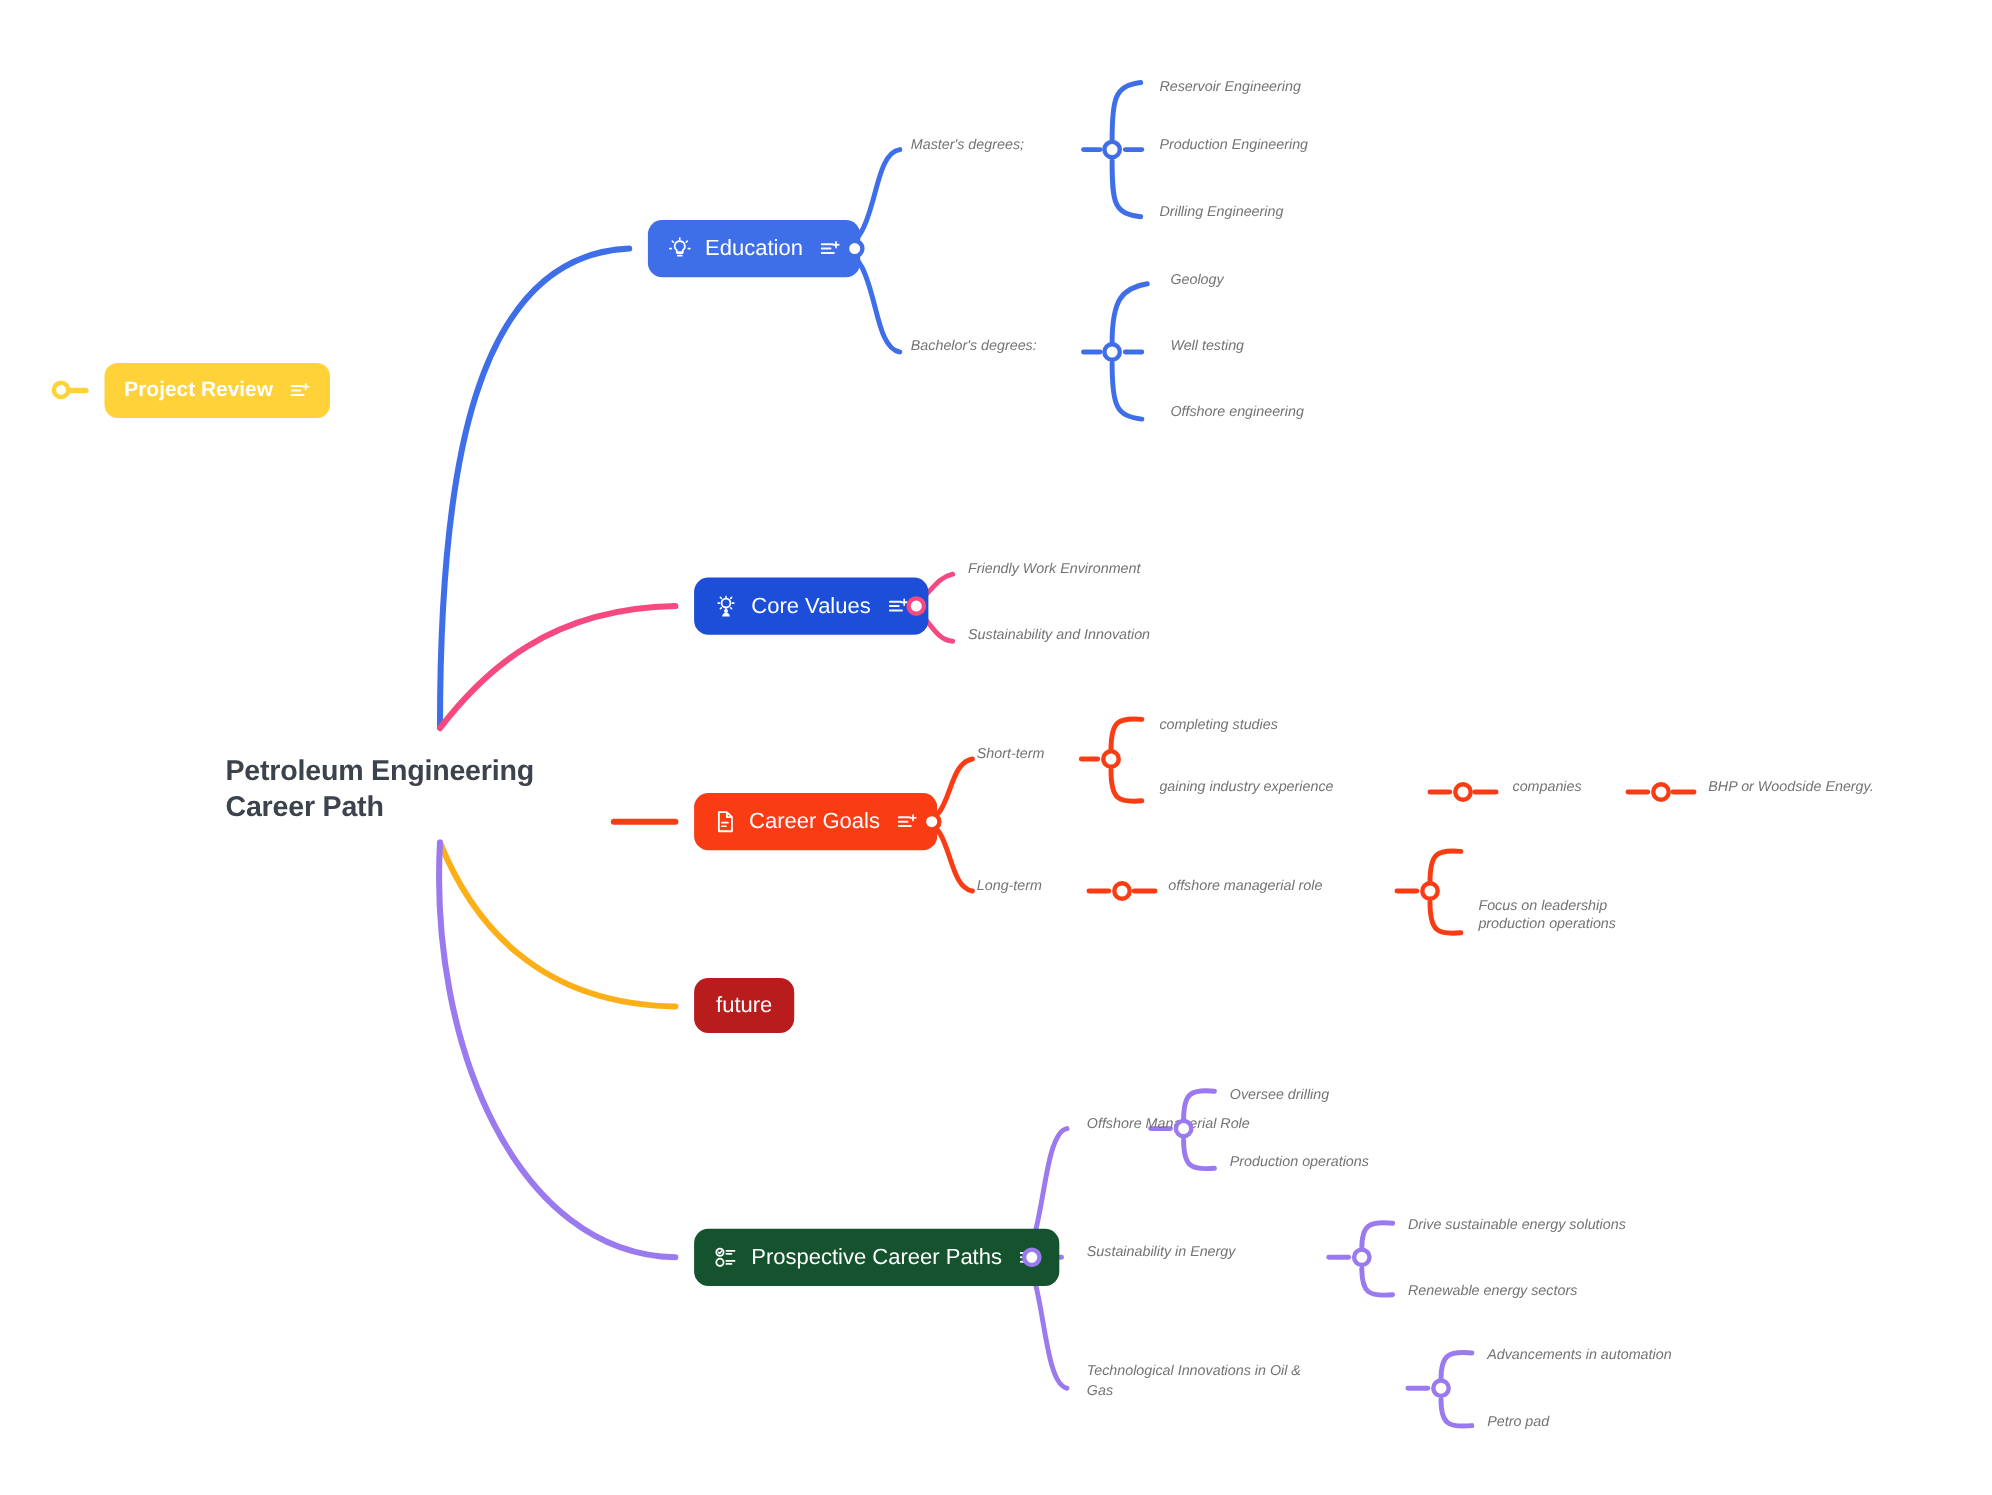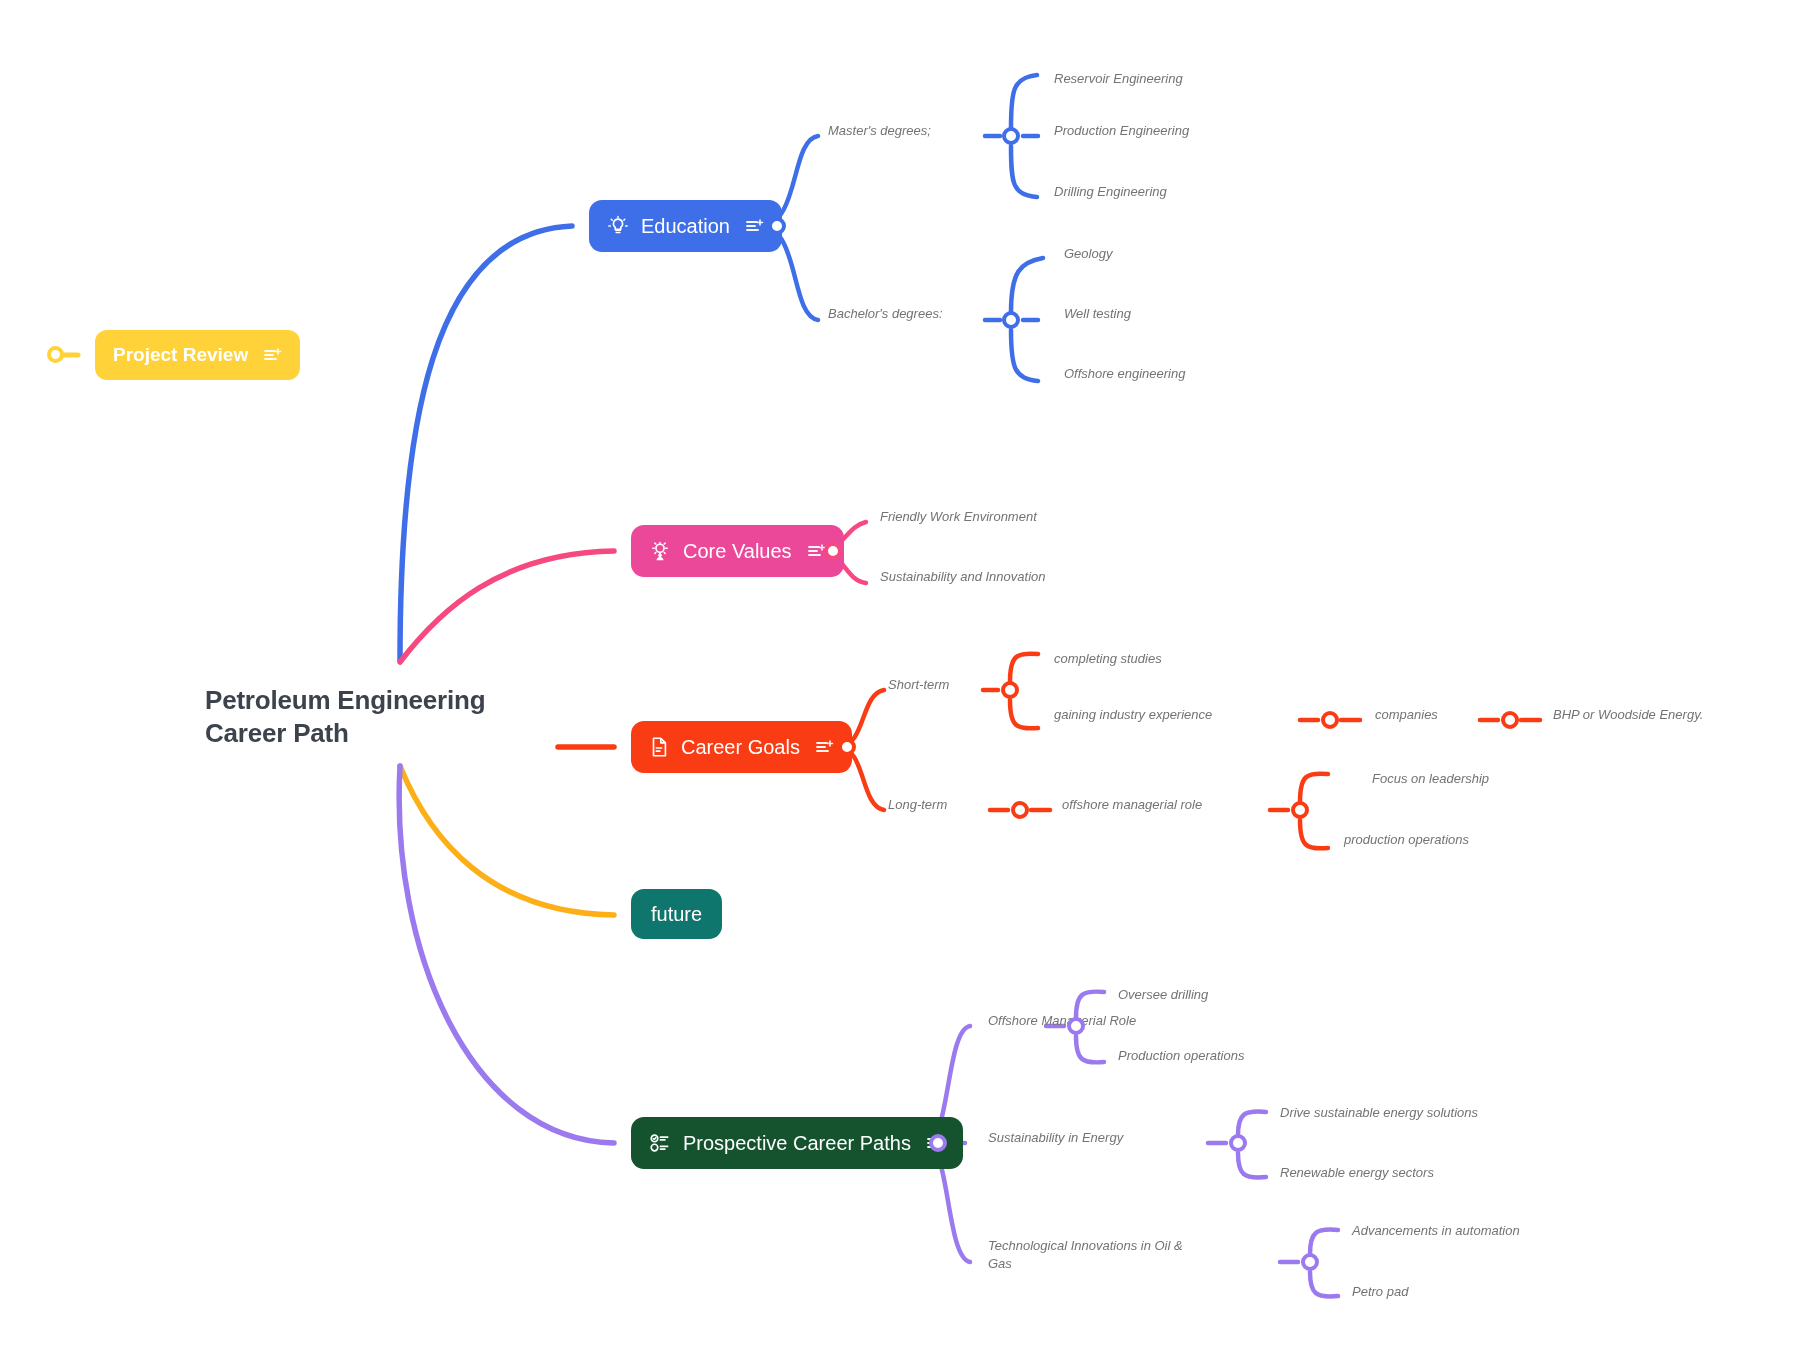--- a/index.html
+++ b/index.html
@@ -183,21 +183,21 @@
   <div class="tnode" style="left:1054px; top:70px;">Reservoir Engineering</div>
   <div class="tnode" style="left:1054px; top:122px;">Production Engineering</div>
   <div class="tnode" style="left:1054px; top:183px;">Drilling Engineering</div>
 
   <div class="tnode" style="left:828px; top:305px;">Bachelor's degrees:</div>
   <div class="knob" style="left:1002px; top:311px; border-color:#3f6fe8;"></div>
   <div class="tnode" style="left:1064px; top:245px;">Geology</div>
   <div class="tnode" style="left:1064px; top:305px;">Well testing</div>
   <div class="tnode" style="left:1064px; top:365px;">Offshore  engineering</div>
 
-  <div class="pill" style="left:614px; top:525px; background:#ec4899;">
+  <div class="pill" style="left:614px; top:525px; background:#1d4ed8;">
     <span class="pill-icon">
       <svg width="22" height="22" viewBox="0 0 24 24" fill="none">
         <circle cx="12" cy="9" r="4.4" stroke="#fff" stroke-width="1.8"></circle>
         <path d="M12 2.6v1.6M12 13.8v1.3M5.7 9H4.2M19.8 9h-1.5M7.4 4.4 6.4 3.4M16.6 4.4l1-1M7.4 13.6l-1 1M16.6 13.6l1 1" stroke="#fff" stroke-width="1.6" stroke-linecap="round"></path>
         <circle cx="12" cy="16.8" r="2" fill="#fff"></circle>
         <path d="M8.2 22.2c0-2.1 1.7-3.6 3.8-3.6s3.8 1.5 3.8 3.6z" fill="#fff"></path>
       </svg>
     </span>
     <span class="pill-label">Core Values</span>
     <span class="note-icon">
@@ -235,24 +235,24 @@
   <div class="tnode" style="left:1054px; top:706px;">gaining industry experience</div>
   <div class="knob" style="left:1321px; top:711px; border-color:#fa3c14;"></div>
   <div class="tnode" style="left:1375px; top:706px;">companies</div>
   <div class="knob" style="left:1501px; top:711px; border-color:#fa3c14;"></div>
   <div class="tnode" style="left:1553px; top:706px;">BHP or Woodside Energy.</div>
 
   <div class="tnode" style="left:888px; top:796px;">Long-term</div>
   <div class="knob" style="left:1011px; top:801px; border-color:#fa3c14;"></div>
   <div class="tnode" style="left:1062px; top:796px;">offshore managerial role</div>
   <div class="knob" style="left:1291px; top:801px; border-color:#fa3c14;"></div>
-  <div class="tnode" style="left:1344px; top:770px;margin-left:28px;">Focus on leadership</div>
+  <div class="tnode" style="left:1344px; top:814px;">Focus on leadership</div>
   <div class="tnode" style="left:1344px; top:831px;">production operations</div>
 
-  <div class="pill" style="left:614px; top:889px; background:#0f766e; height:50px; padding:0 20px;">
+  <div class="pill" style="left:614px; top:889px; background:#b91c1c; height:50px; padding:0 20px;">
     <span class="pill-label">future</span>
   </div>
 
   <div class="pill" style="left:614px; top:1117px; background:#14532d;">
     <span class="pill-icon">
       <svg width="22" height="22" viewBox="0 0 24 24" fill="none">
         <circle cx="6" cy="7" r="3.6" stroke="#fff" stroke-width="1.8"></circle>
         <path d="M4.6 7.1 5.7 8.2 7.6 5.9" stroke="#fff" stroke-width="1.6" stroke-linecap="round" stroke-linejoin="round"></path>
         <circle cx="6" cy="17" r="3.6" stroke="#fff" stroke-width="1.8"></circle>
         <path d="M12.4 5.6h8M12.4 8.6h5M12.4 15.6h8M12.4 18.6h5" stroke="#fff" stroke-width="1.8" stroke-linecap="round"></path>

